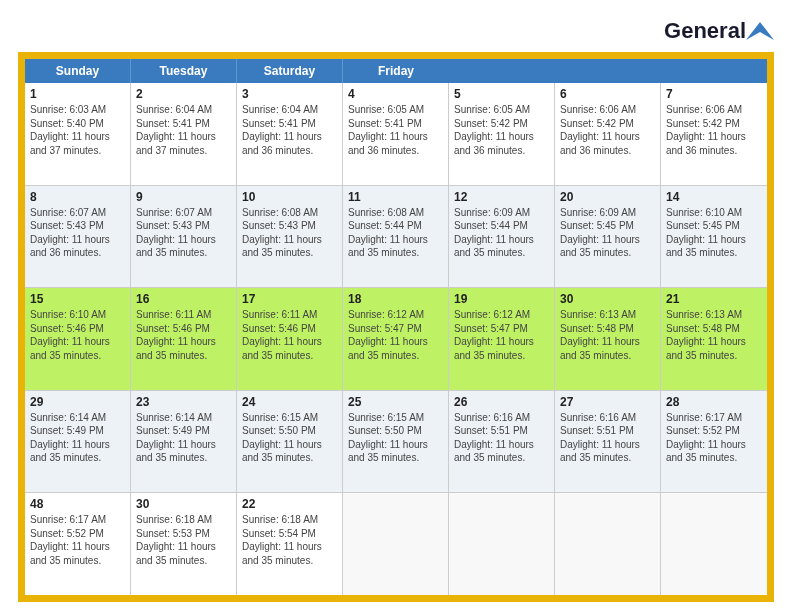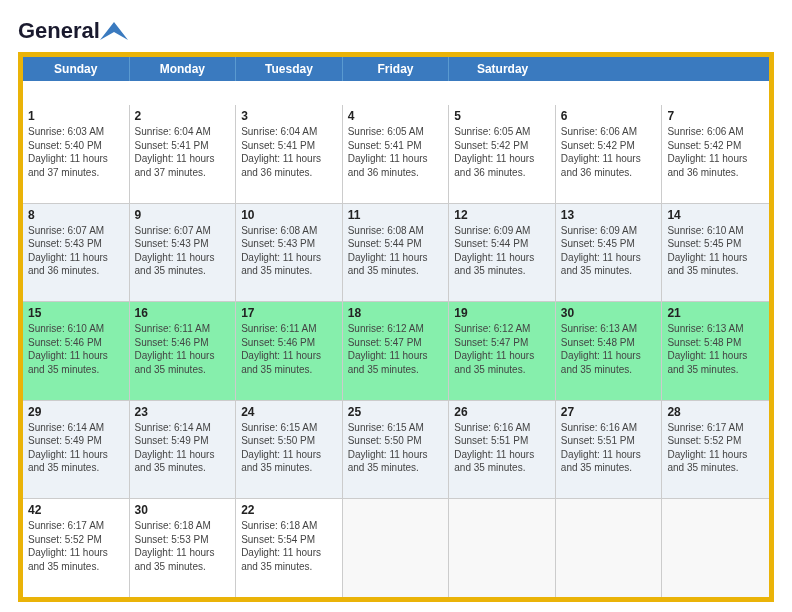--- a/index.html
+++ b/index.html
@@ -12,21 +12,21 @@
     }
     .page {
       width: 792px;
       height: 612px;
       padding: 18px 18px 10px 18px;
       display: flex;
       flex-direction: column;
     }
     .header {
       display: flex;
-      justify-content: flex-start;
+      justify-content: flex-end;
       align-items: flex-start;
       margin-bottom: 10px;
     }
     .logo {
       display: flex;
       flex-direction: column;
       align-items: flex-start;
     }
     .title-block {
       text-align: right;
@@ -35,24 +35,23 @@
       font-size: 36px;
       font-weight: bold;
       color: #222;
     }
     .location-title {
       font-size: 16px;
       color: #444;
     }
     .calendar {
       flex: 1;
-      border: 5px solid #eab308;
+      border: 7px solid #eab308;
       display: flex;
       flex-direction: column;
-      gap: 24px;
     }
     .cal-header {
       display: grid;
       grid-template-columns: repeat(7, 1fr);
       background: #3a7abf;
     }
     .cal-header-cell {
       color: #fff;
       font-size: 12px;
       font-weight: bold;
@@ -116,24 +115,23 @@
     </div>
     <div class="title-block">
       <div class="month-title"></div>
       <div class="location-title"></div>
     </div>
   </div>
 
   <div class="calendar">
     <div class="cal-header">
       <div class="cal-header-cell">Sunday</div>
-      <div class="cal-header-cell">Monday</div>
       <div class="cal-header-cell">Tuesday</div>
+      <div class="cal-header-cell">Saturday</div>
       <div class="cal-header-cell">Friday</div>
-      <div class="cal-header-cell">Saturday</div>
     </div>
     <div class="cal-body" id="cal-body">
     <div class="cal-row" style="background: rgb(255, 255, 255);">
           <div class="cal-cell">
             <span class="day-num">1</span>
             <div class="day-info" style="white-space: pre-line;">Sunrise: 6:03 AM
 Sunset: 5:40 PM
 Daylight: 11 hours
 and 37 minutes.</div>
           </div>
@@ -210,35 +208,35 @@
 and 35 minutes.</div>
           </div>
           <div class="cal-cell">
             <span class="day-num">12</span>
             <div class="day-info" style="white-space: pre-line;">Sunrise: 6:09 AM
 Sunset: 5:44 PM
 Daylight: 11 hours
 and 35 minutes.</div>
           </div>
           <div class="cal-cell">
-            <span class="day-num">13</span>
+            <span class="day-num">20</span>
             <div class="day-info" style="white-space: pre-line;">Sunrise: 6:09 AM
 Sunset: 5:45 PM
 Daylight: 11 hours
 and 35 minutes.</div>
           </div>
           <div class="cal-cell">
             <span class="day-num">14</span>
             <div class="day-info" style="white-space: pre-line;">Sunrise: 6:10 AM
 Sunset: 5:45 PM
 Daylight: 11 hours
 and 35 minutes.</div>
           </div>
         </div>
-        <div class="cal-row" style="background: #86efac;">
+        <div class="cal-row" style="background: #bef264;">
           <div class="cal-cell">
             <span class="day-num">15</span>
             <div class="day-info" style="white-space: pre-line;">Sunrise: 6:10 AM
 Sunset: 5:46 PM
 Daylight: 11 hours
 and 35 minutes.</div>
           </div>
           <div class="cal-cell">
             <span class="day-num">16</span>
             <div class="day-info" style="white-space: pre-line;">Sunrise: 6:11 AM
@@ -328,21 +326,21 @@
           <div class="cal-cell">
             <span class="day-num">28</span>
             <div class="day-info" style="white-space: pre-line;">Sunrise: 6:17 AM
 Sunset: 5:52 PM
 Daylight: 11 hours
 and 35 minutes.</div>
           </div>
         </div>
         <div class="cal-row" style="background: rgb(255, 255, 255);">
           <div class="cal-cell">
-            <span class="day-num">42</span>
+            <span class="day-num">48</span>
             <div class="day-info" style="white-space: pre-line;">Sunrise: 6:17 AM
 Sunset: 5:52 PM
 Daylight: 11 hours
 and 35 minutes.</div>
           </div>
           <div class="cal-cell">
             <span class="day-num">30</span>
             <div class="day-info" style="white-space: pre-line;">Sunrise: 6:18 AM
 Sunset: 5:53 PM
 Daylight: 11 hours

